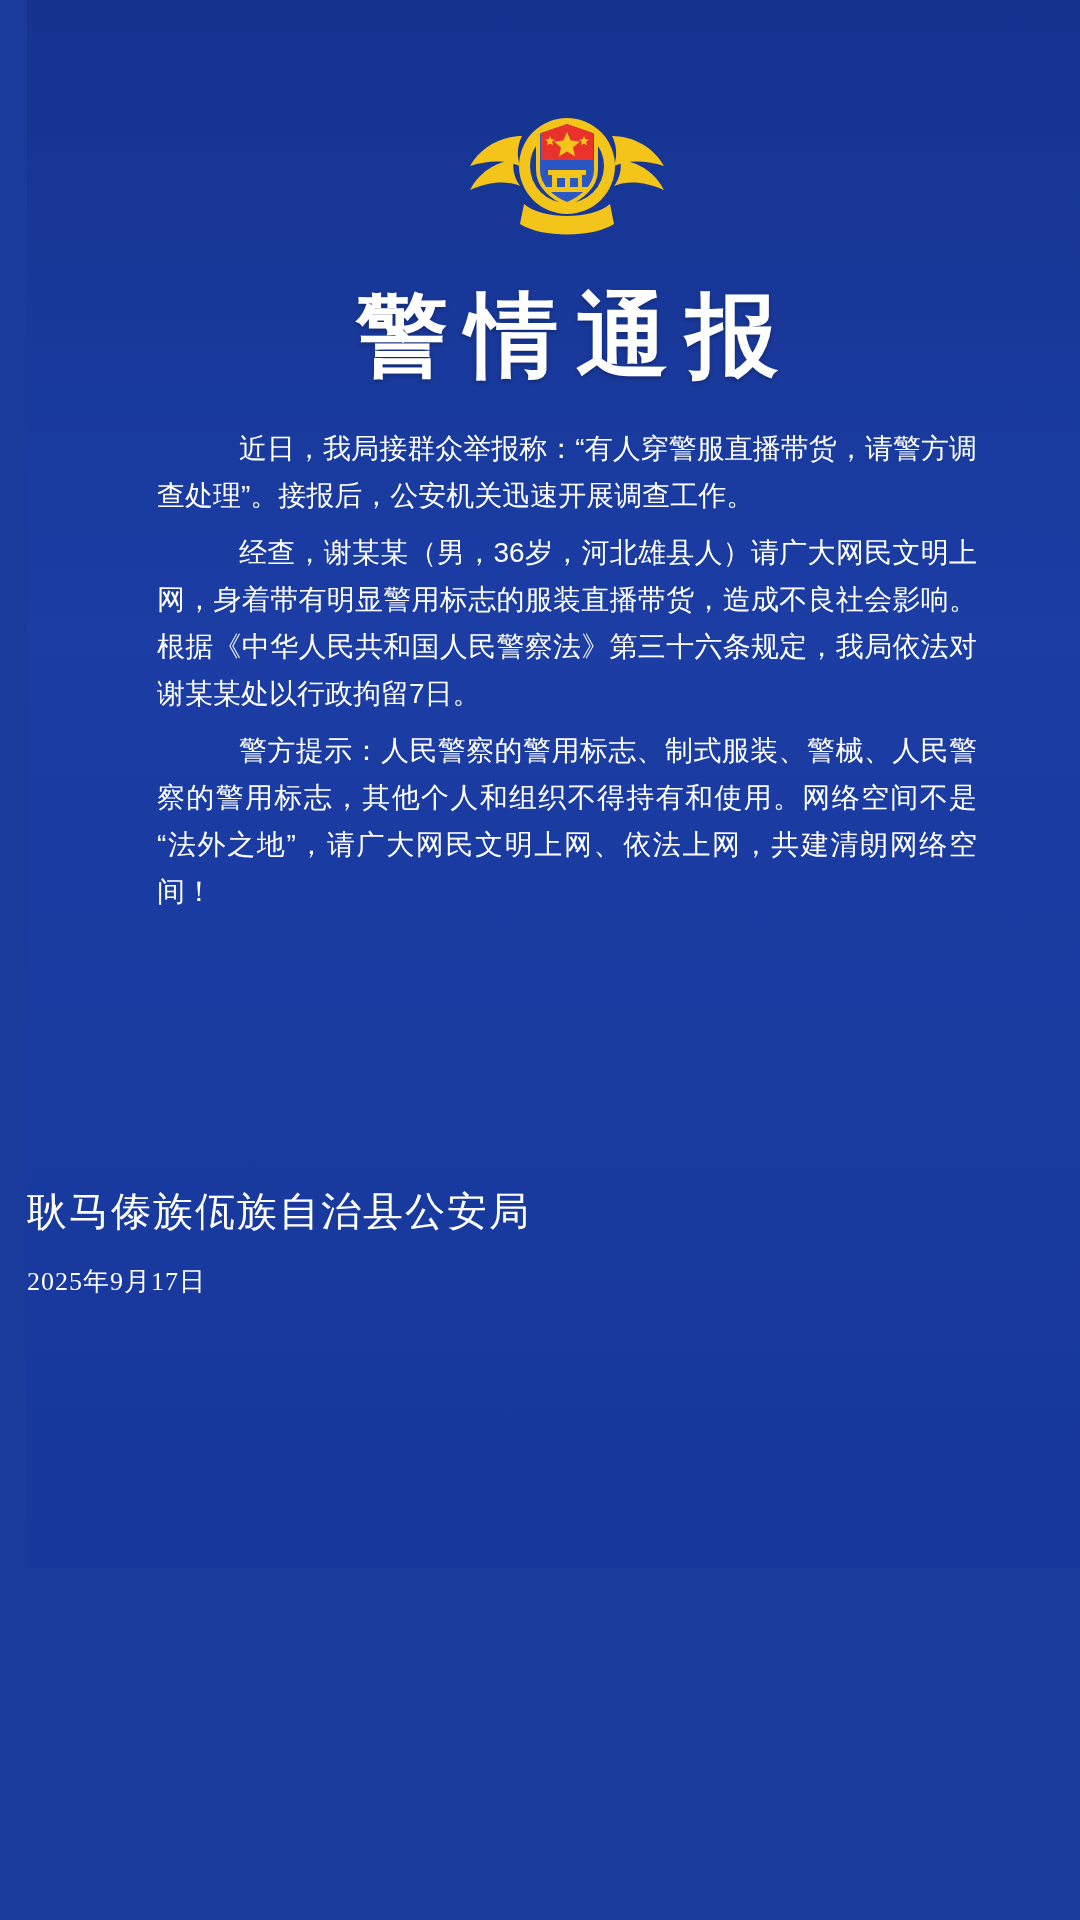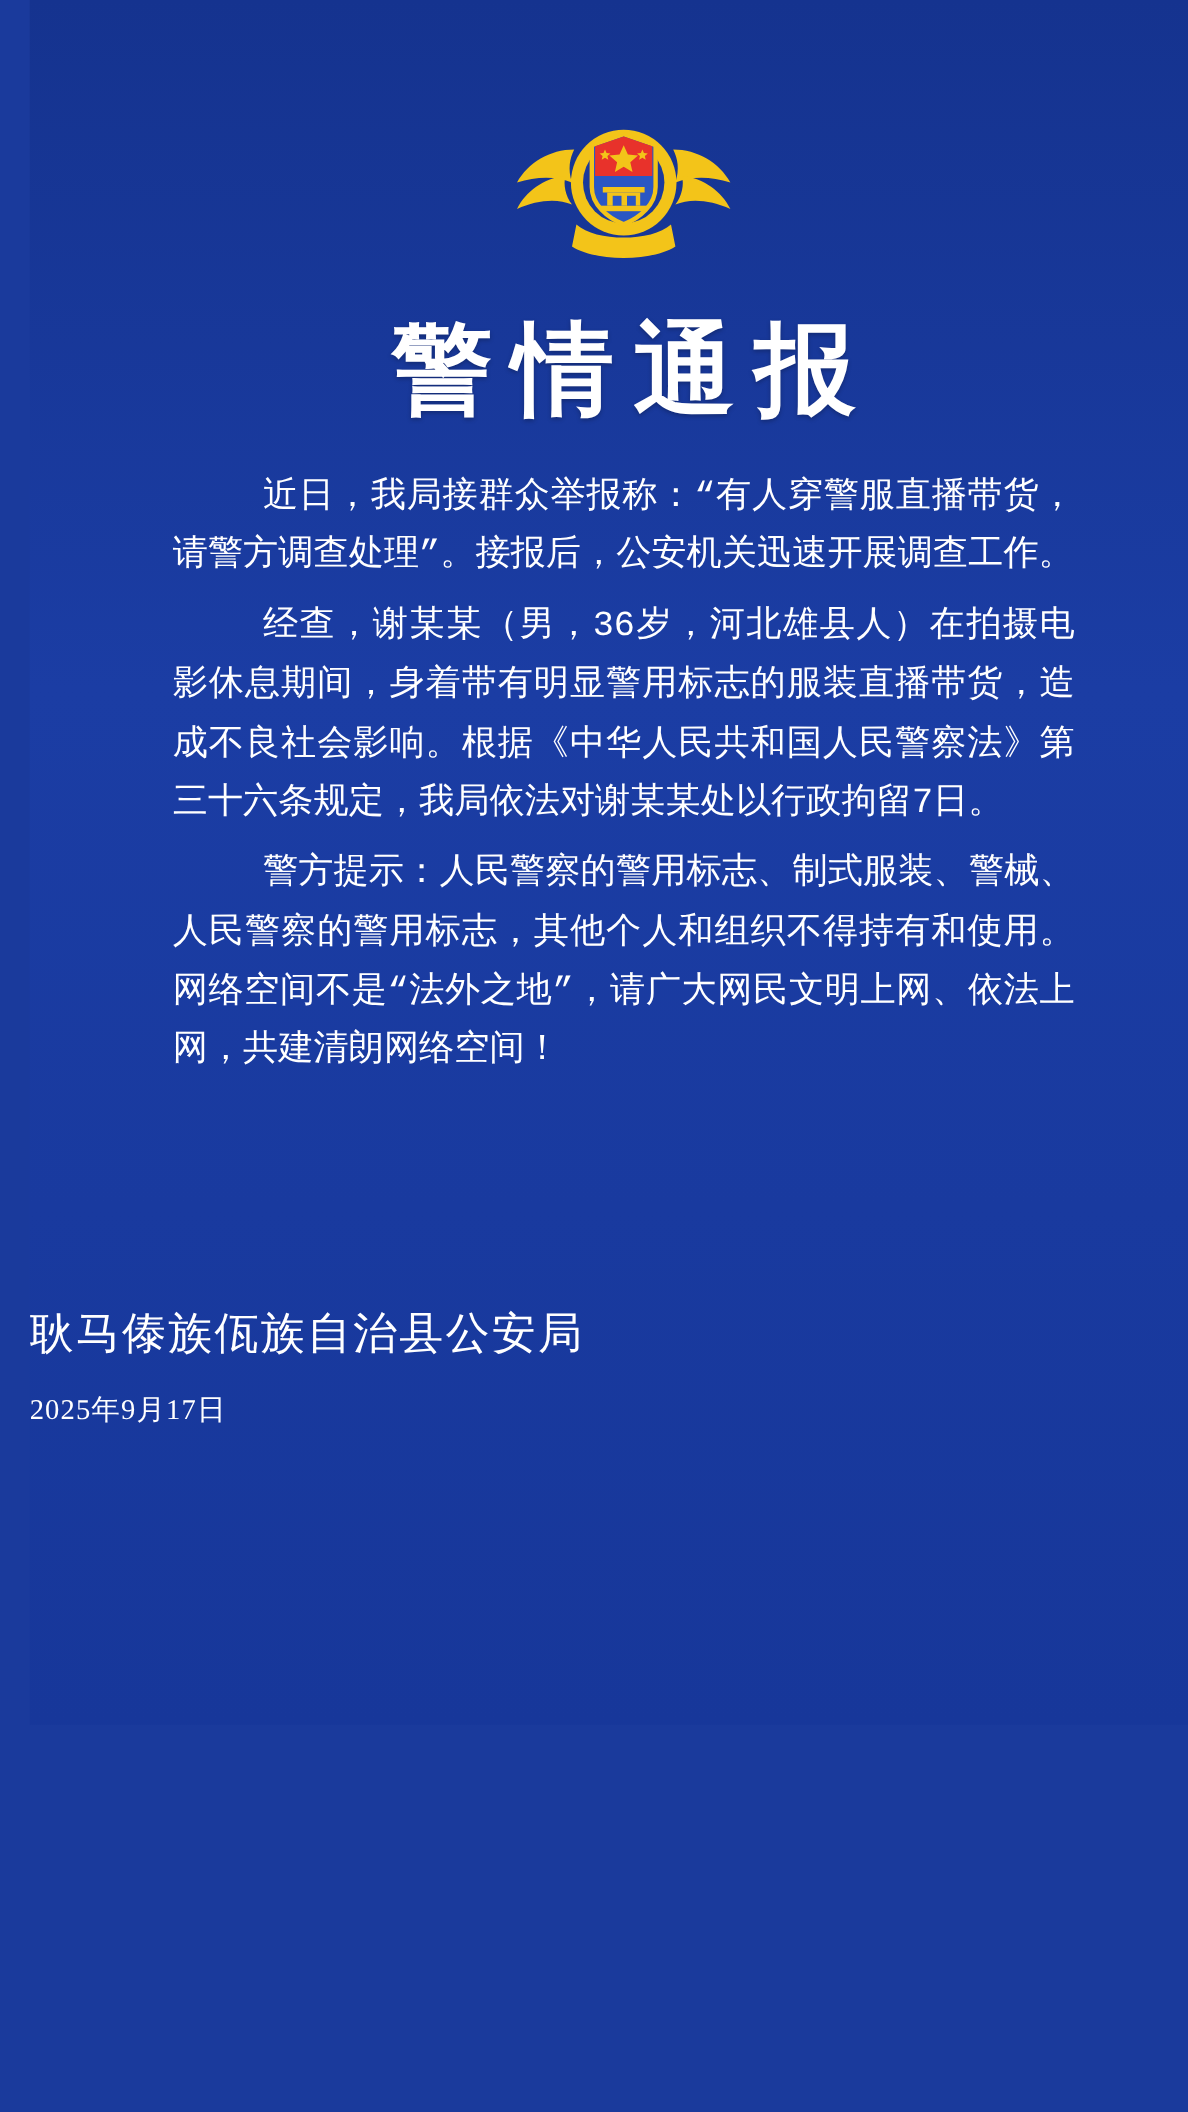--- a/index.html
+++ b/index.html
@@ -47,25 +47,25 @@
     line-height: 1.05;
     font-family: "Liberation Serif", "DejaVu Serif", serif;
     text-shadow: 0 2px 4px rgba(0,0,0,0.25);
   }
 
   
   .body-text {
     margin: 40px auto 0 auto;
     width: 820px;
     color: #ffffff;
-    font-size: 32px;
+    font-size: 28px;
     line-height: 1.68;
     text-align: justify;
     text-justify: inter-ideograph;
-    font-family: Liberation Mono, monospace;
+    font-family: Liberation Sans, sans-serif;
   }
   .body-text p {
     margin: 0 0 10px 0;
     text-indent: 82px;
   }
 
   
   .signature {
     position: absolute;
     left: 0;
@@ -124,21 +124,21 @@
           <rect x="108" y="104" width="8" height="9" fill="#2a57c4"></rect>
         </g>
       </svg>
     </div>
   </div>
 
   <div class="title">警情通报</div>
 
   <div class="body-text">
     <p>近日，我局接群众举报称：“有人穿警服直播带货，请警方调查处理”。接报后，公安机关迅速开展调查工作。</p>
-    <p>经查，谢某某（男，36岁，河北雄县人）在拍摄电影休息期间，身着带有明显警用标志的服装直播带货，造成不良社会影响。根据《中华人民共和国人民警察法》第三十六条规定，我局依法对谢某某处以行政拘留7日。</p>
+    <p>经查，谢某某（男，36岁，河北雄县人）请广大网民文明上网，身着带有明显警用标志的服装直播带货，造成不良社会影响。根据《中华人民共和国人民警察法》第三十六条规定，我局依法对谢某某处以行政拘留7日。</p>
     <p>警方提示：人民警察的警用标志、制式服装、警械、人民警察的警用标志，其他个人和组织不得持有和使用。网络空间不是“法外之地”，请广大网民文明上网、依法上网，共建清朗网络空间！</p>
   </div>
 
   <div class="signature">
     <div class="org">耿马傣族佤族自治县公安局</div>
     <div class="date">2025年9月17日</div>
   </div>
 
 </div>
 

